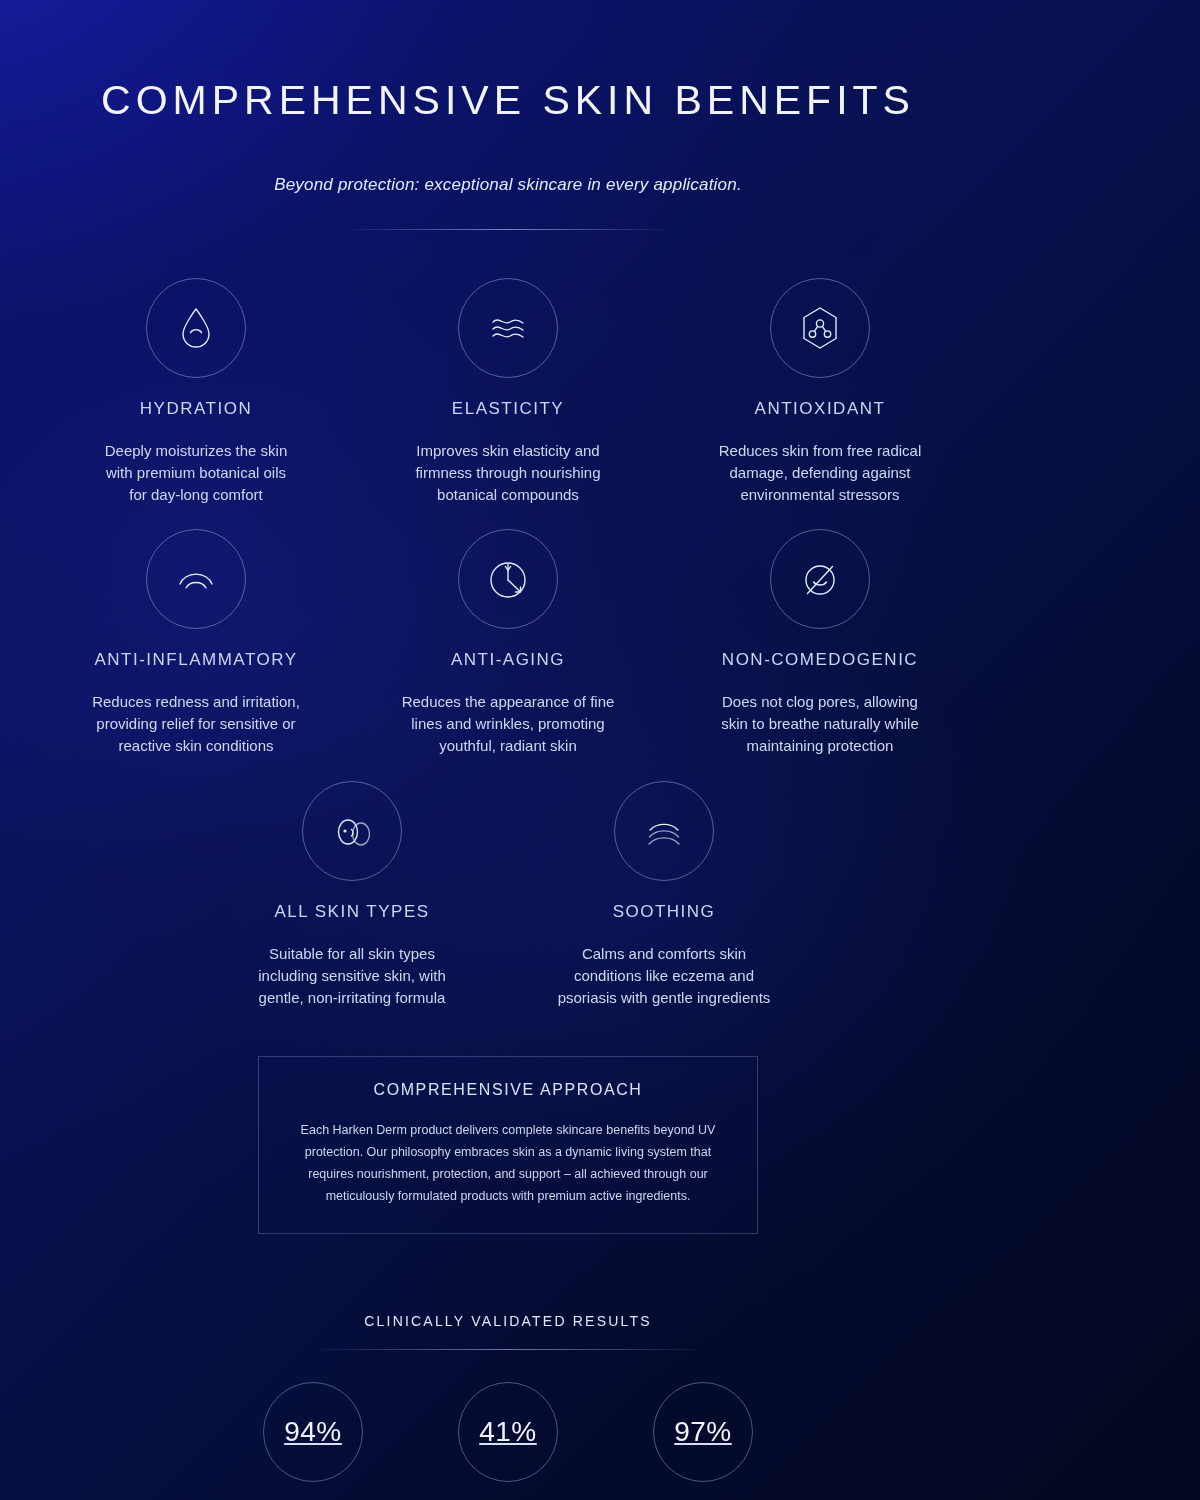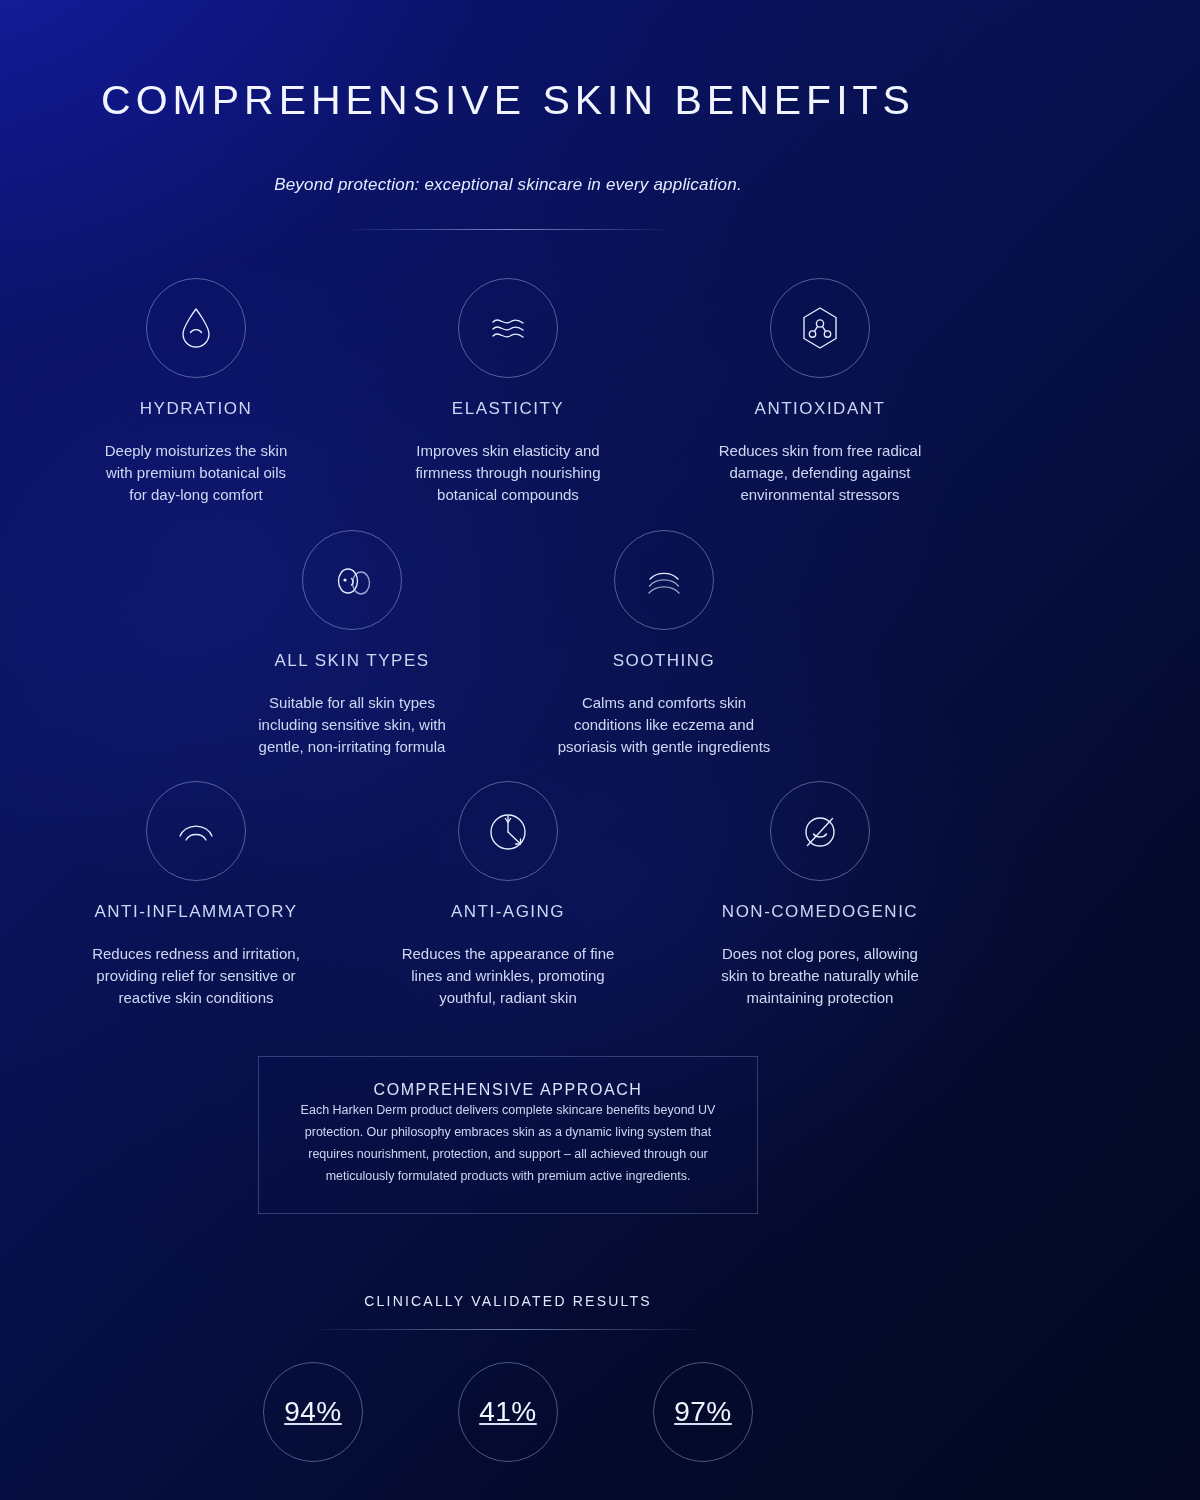--- a/index.html
+++ b/index.html
@@ -102,20 +102,21 @@
     text-align:center;
     background:rgba(10,20,80,0.12);
   }
   .approach-title {
     font-size:16px;
     font-weight:300;
     letter-spacing:1.6px;
     color:#dbe3fa;
   }
   .approach-body {
+    margin-top:20px;
     font-size:12.5px;
     line-height:22px;
     color:#ccd6f1;
   }
 
   
   .results { margin-top:79px; text-align:center; }
 
   .results-title {
     font-size:14px;
@@ -223,61 +224,20 @@
         <div class="b-title">ANTIOXIDANT</div>
         <div class="b-desc">
           <div>Reduces skin from free radical</div>
           <div>damage, defending against</div>
           <div>environmental stressors</div>
         </div>
       </div>
 
     </div>
 
-    <div class="b-row row3">
-
-      <div class="b-card">
-        <div class="b-icon-wrap">
-          <span>
-            <svg width="56" height="56" viewBox="0 0 56 56">
-              <ellipse class="ico" cx="24" cy="29" rx="9.5" ry="12"></ellipse>
-              <ellipse class="ico ico-dim" cx="37" cy="31" rx="8.5" ry="11"></ellipse>
-              <circle cx="21" cy="28" r="1.6" fill="#e8eeff" stroke="none"></circle>
-              <path class="ico" d="M27.5 26.5 A4 4 0 0 1 27.5 33"></path>
-            </svg>
-          </span>
-        </div>
-        <div class="b-title">ALL SKIN TYPES</div>
-        <div class="b-desc">
-          <div>Suitable for all skin types</div>
-          <div>including sensitive skin, with</div>
-          <div>gentle, non-irritating formula</div>
-        </div>
-      </div>
-
-      <div class="b-card">
-        <div class="b-icon-wrap">
-          <span>
-            <svg width="56" height="56" viewBox="0 0 56 56">
-              <path class="ico" d="M14 27 A18 15 0 0 1 42 27"></path>
-              <path class="ico ico-dim" d="M13.5 34 A18 15 0 0 1 42.5 34"></path>
-              <path class="ico ico-dim" d="M13 41 A19 16 0 0 1 43 41"></path>
-            </svg>
-          </span>
-        </div>
-        <div class="b-title">SOOTHING</div>
-        <div class="b-desc">
-          <div>Calms and comforts skin</div>
-          <div>conditions like eczema and</div>
-          <div>psoriasis with gentle ingredients</div>
-        </div>
-      </div>
-
-    </div>
-
     <div class="b-row row2">
 
       <div class="b-card">
         <div class="b-icon-wrap">
           <span>
             <svg width="56" height="56" viewBox="0 0 56 56">
               <path class="ico" d="M12 33 A17 15 0 0 1 44 33"></path>
               <path class="ico" d="M18 37 A11 9.5 0 0 1 38 37"></path>
             </svg>
           </span>
@@ -318,20 +278,61 @@
               <path class="ico" d="M21.5 31 A7.5 6 0 0 0 34.5 31"></path>
               <path class="ico" d="M15.5 42.5 L40.5 15.5"></path>
             </svg>
           </span>
         </div>
         <div class="b-title">NON-COMEDOGENIC</div>
         <div class="b-desc">
           <div>Does not clog pores, allowing</div>
           <div>skin to breathe naturally while</div>
           <div>maintaining protection</div>
+        </div>
+      </div>
+
+    </div>
+
+    <div class="b-row row3">
+
+      <div class="b-card">
+        <div class="b-icon-wrap">
+          <span>
+            <svg width="56" height="56" viewBox="0 0 56 56">
+              <ellipse class="ico" cx="24" cy="29" rx="9.5" ry="12"></ellipse>
+              <ellipse class="ico ico-dim" cx="37" cy="31" rx="8.5" ry="11"></ellipse>
+              <circle cx="21" cy="28" r="1.6" fill="#e8eeff" stroke="none"></circle>
+              <path class="ico" d="M27.5 26.5 A4 4 0 0 1 27.5 33"></path>
+            </svg>
+          </span>
+        </div>
+        <div class="b-title">ALL SKIN TYPES</div>
+        <div class="b-desc">
+          <div>Suitable for all skin types</div>
+          <div>including sensitive skin, with</div>
+          <div>gentle, non-irritating formula</div>
+        </div>
+      </div>
+
+      <div class="b-card">
+        <div class="b-icon-wrap">
+          <span>
+            <svg width="56" height="56" viewBox="0 0 56 56">
+              <path class="ico" d="M14 27 A18 15 0 0 1 42 27"></path>
+              <path class="ico ico-dim" d="M13.5 34 A18 15 0 0 1 42.5 34"></path>
+              <path class="ico ico-dim" d="M13 41 A19 16 0 0 1 43 41"></path>
+            </svg>
+          </span>
+        </div>
+        <div class="b-title">SOOTHING</div>
+        <div class="b-desc">
+          <div>Calms and comforts skin</div>
+          <div>conditions like eczema and</div>
+          <div>psoriasis with gentle ingredients</div>
         </div>
       </div>
 
     </div>
   </div>
 
   <div class="approach">
     <div class="approach-title">COMPREHENSIVE APPROACH</div>
     <div class="approach-body">
       <div>Each Harken Derm product delivers complete skincare benefits beyond UV</div>

